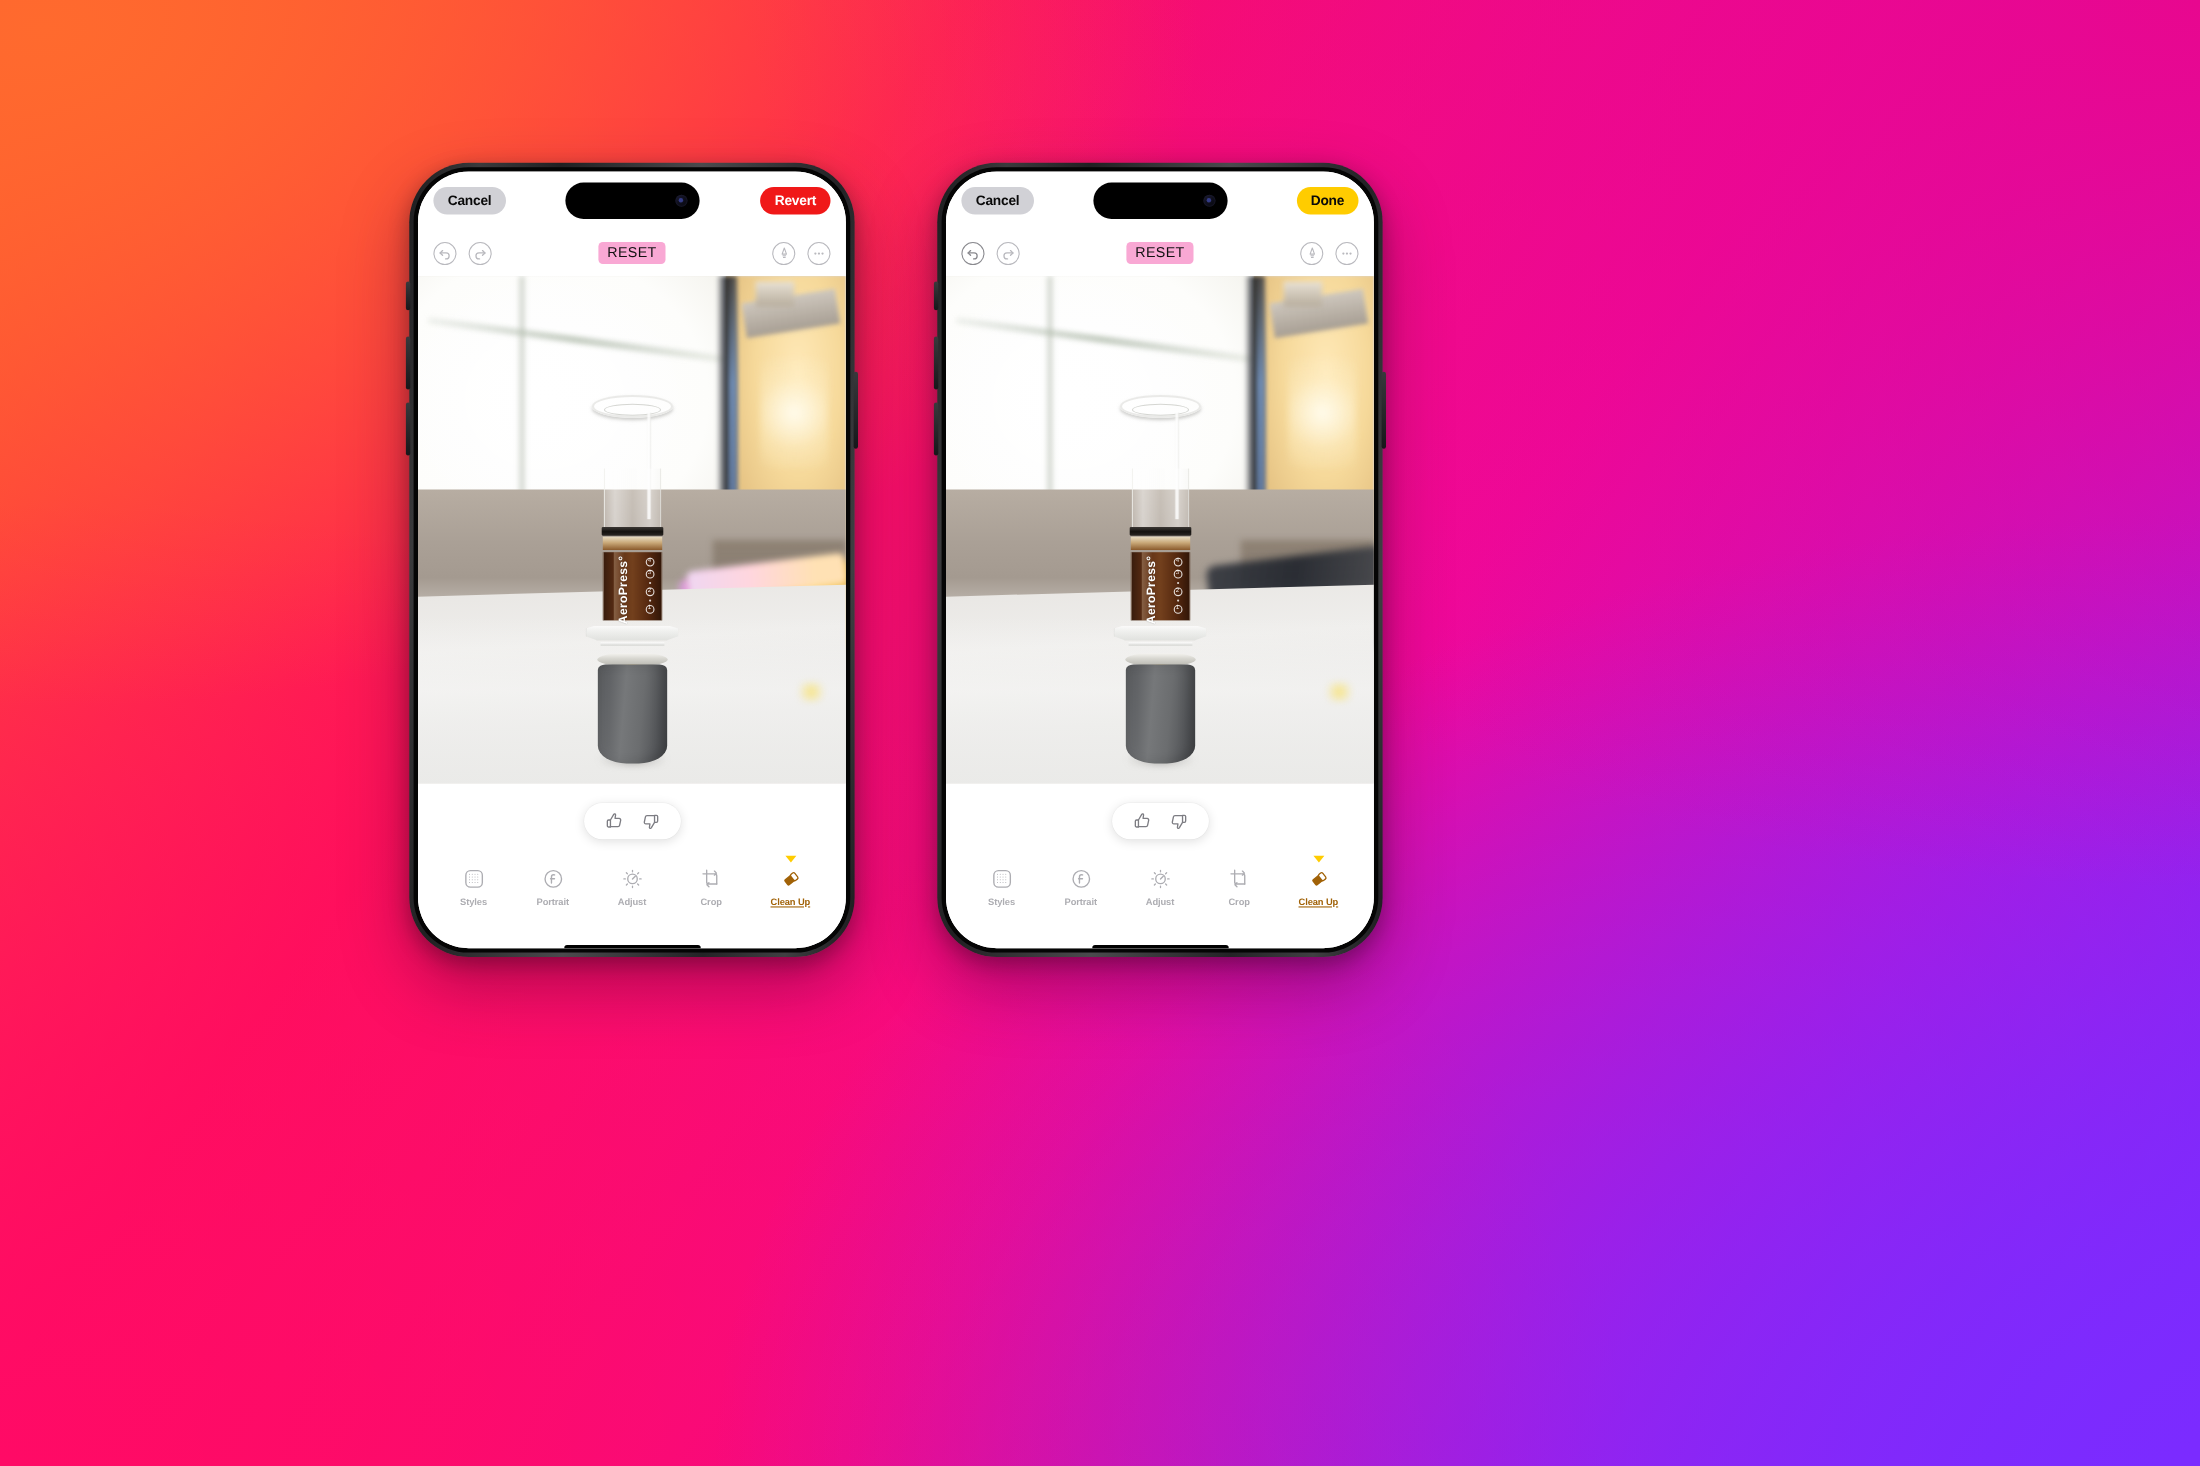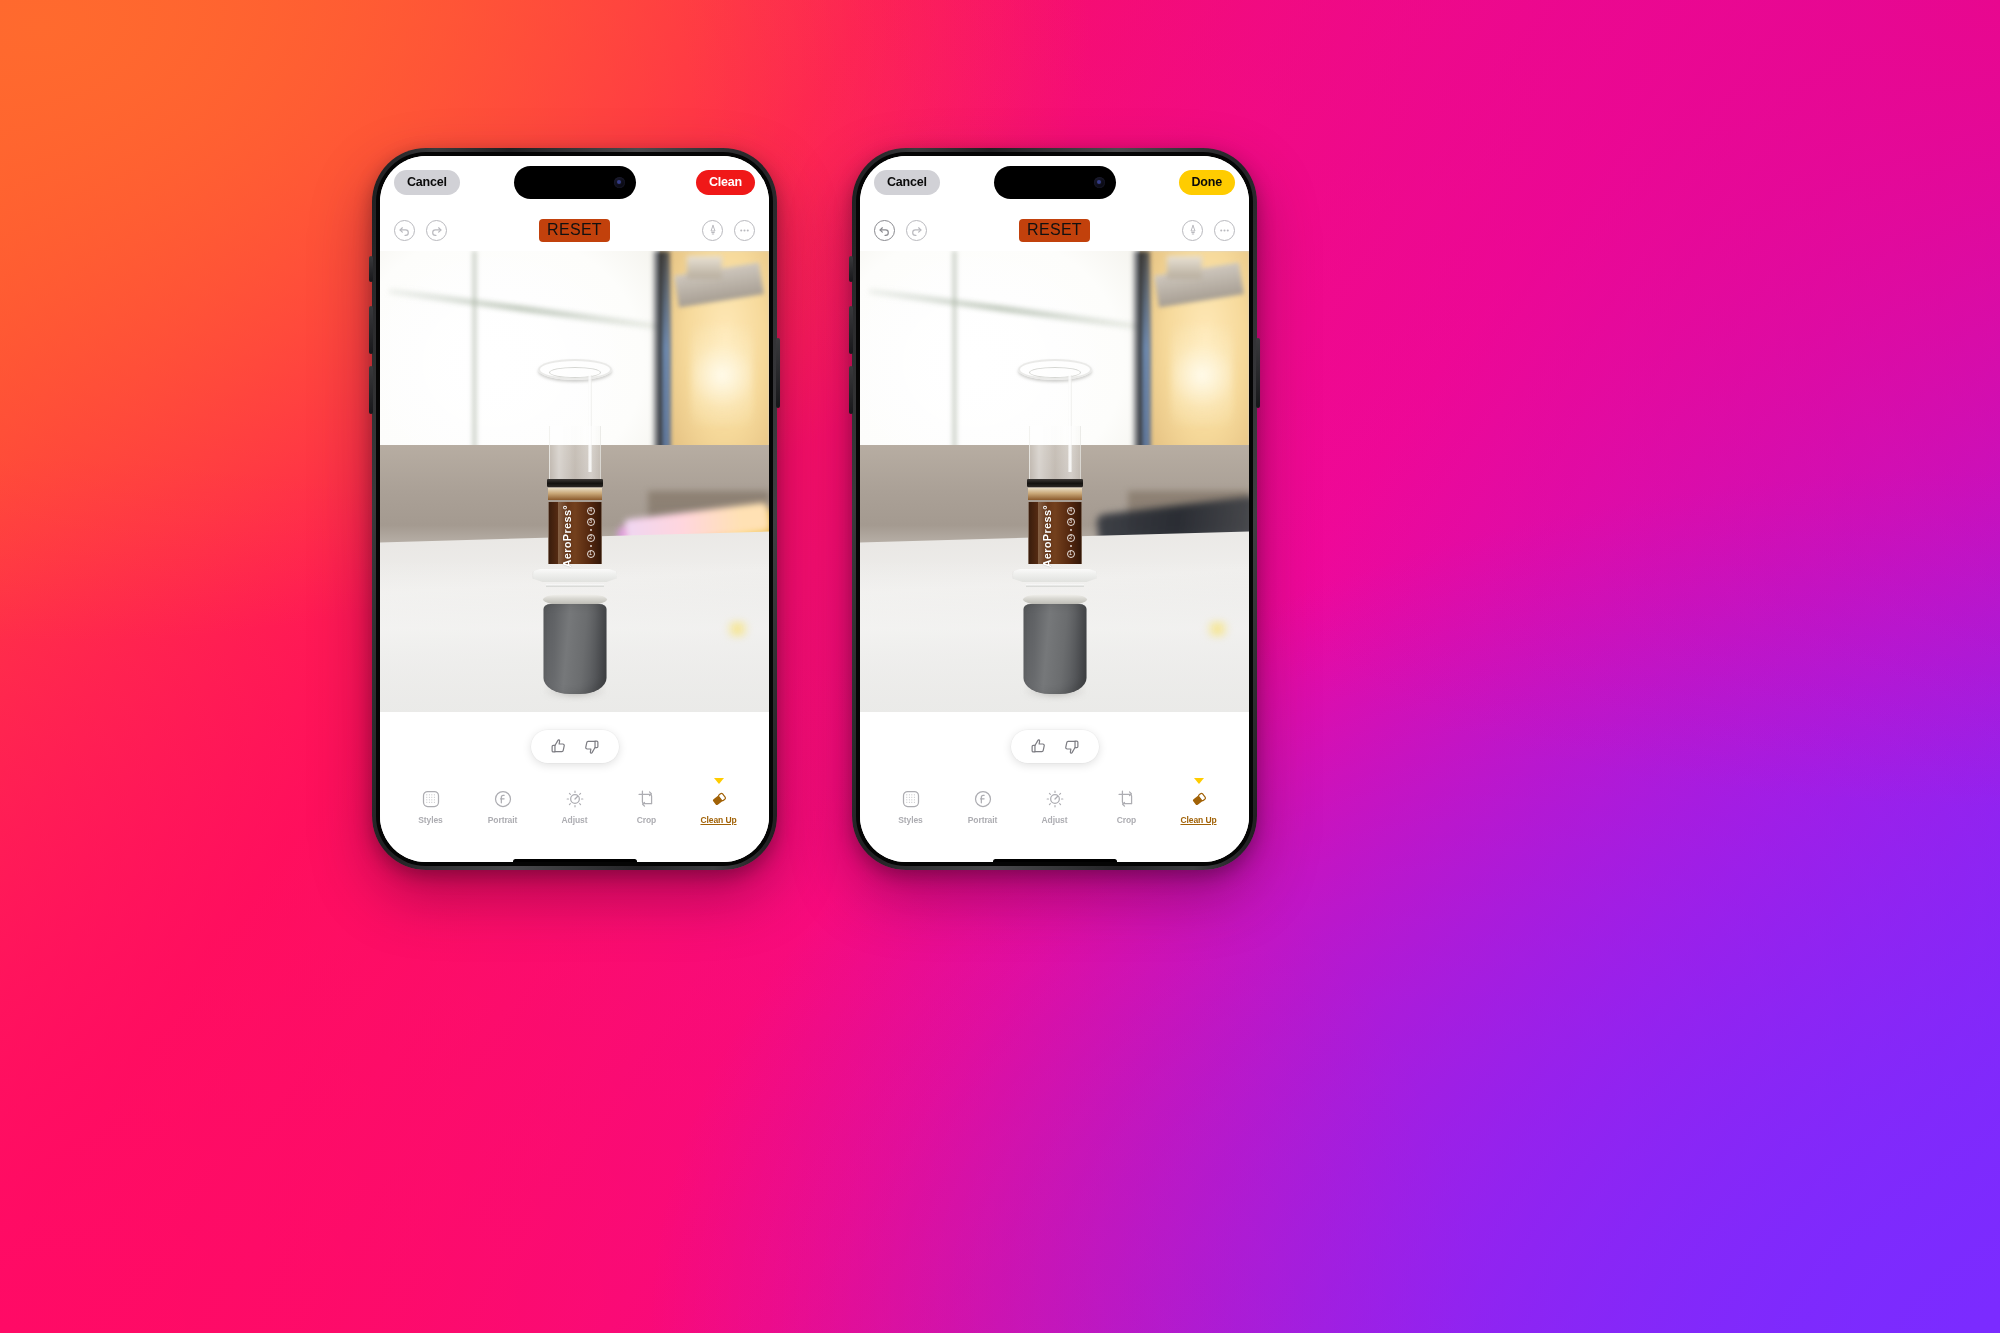--- a/index.html
+++ b/index.html
@@ -123,23 +123,23 @@
     display: flex; align-items: center; justify-content: center;
     color: #b9b9be;
     cursor: pointer;
     flex: 0 0 auto;
   }
   .icon-round.active { border-color: #8a8a8f; color: #8a8a8f; }
   .icon-round svg { display: block; }
   .gap { width: 11px; }
   .spacer { flex: 1 1 auto; }
   .reset-chip {
-    background: #c2410c;
+    background: #f9a8d4;
     color: #111;
-    font-size: 16px;
+    font-size: 13px;
     font-weight: normal;
     letter-spacing: .3px;
     padding: 3px 8px 4px;
     border-radius: 4px;
     border: none;
     cursor: pointer;
     line-height: 1;
   }
 
   
@@ -473,21 +473,21 @@
 
     <div class="bezel">
       <div class="screen">
 
         <div class="island">
           <div class="island-cam"></div>
         </div>
 
         <div class="navbar">
           <button class="pill cancel">Cancel</button>
-          <button class="pill revert">Clean</button>
+          <button class="pill revert">Revert</button>
         </div>
 
         <div class="edittools">
           <div class="icon-round">
             <svg width="13" height="13" viewBox="0 0 24 24" fill="none" stroke="currentColor" stroke-width="2.2" stroke-linecap="round" stroke-linejoin="round">
               <path d="M8 7L4 11l4 4"></path>
                 <path d="M4 11h10a5 5 0 0 1 0 10h-1"></path>
             </svg>
           </div>
           <div class="gap"></div>

